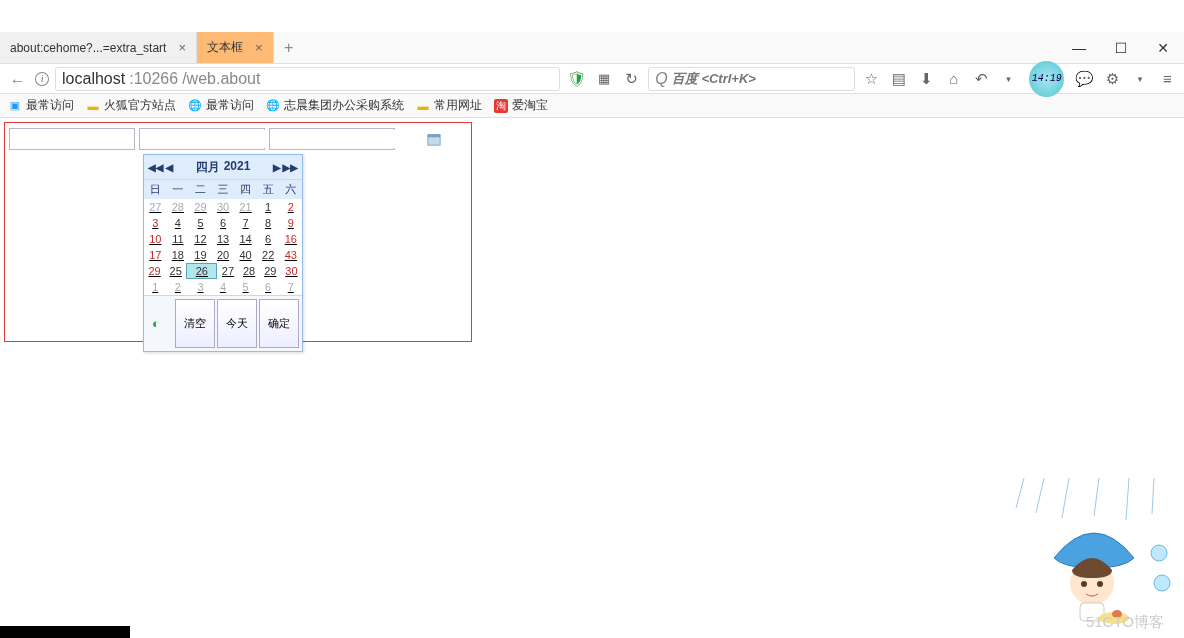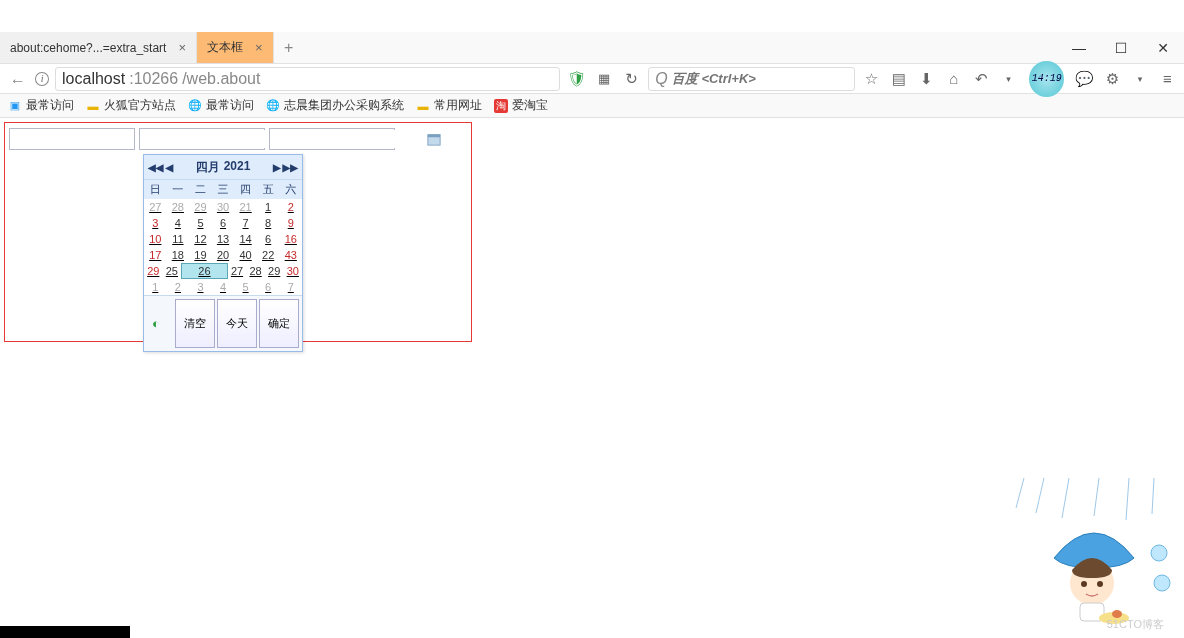--- a/index.html
+++ b/index.html
@@ -57,29 +57,29 @@
 .calhdr .navs.r { right: 4px; }
 .calhdr .nv { cursor: pointer; font-size: 10px; color: #233d6d; }
 .caltitle { display: flex; gap: 4px; font-size: 12px; }
 .caldow { display: flex; background: #dfecfb; border-top: 1px solid #c5d9ef; }
 .caldow span { flex: 1; text-align: center; font-size: 11px; padding: 2px 0; color: #233d6d; }
 .calgrid { }
 .calrow { display: flex; text-decoration: underline; }
 .calcell { flex: 1; text-align: center; font-size: 11px; padding: 2px 0; color: #333; cursor: pointer; }
 .calcell.other { color: #aaa; }
 .calcell.we { color: #c62828; }
-.calcell.today { background: #b3e5ef; border: 1px solid #5aa7b5; padding: 1px 13px; text-align: center; }
+.calcell.today { background: #b3e5ef; border: 1px solid #5aa7b5; padding: 1px 4px; text-align: center; }
 .calftr { display: flex; align-items: center; border-top: 1px solid #c5d9ef; padding: 3px 3px; gap: 2px; background: #f4f8fd; }
 .calftr .tip { width: 18px; height: 18px; display: flex; align-items: center; justify-content: center; color: #2ea043; cursor: pointer; font-size: 13px; }
 .calftr .spacer { flex: 1; }
 .calbtn { border: 1px solid #aac; background: linear-gradient(#fff,#eef); padding: 16px 8px; font-size: 11px; cursor: pointer; }
 
 
 .mascot { position: absolute; right: 10px; bottom: 10px; width: 160px; height: 150px; pointer-events: none; }
-.watermark { position: absolute; right: 20px; bottom: 6px; font-size: 11px; color: #ccc; }
+.watermark { position: absolute; right: 20px; bottom: 6px; font-size: 15px; color: #ccc; }
 
 
 .bottombar { position: absolute; left: 0; bottom: 0; width: 130px; height: 12px; background: #000; }
 </style>
 </head>
 <body>
 
 <div class="titlebar">
   <div class="tab">
     <span>about:cehome?...=extra_start</span>

